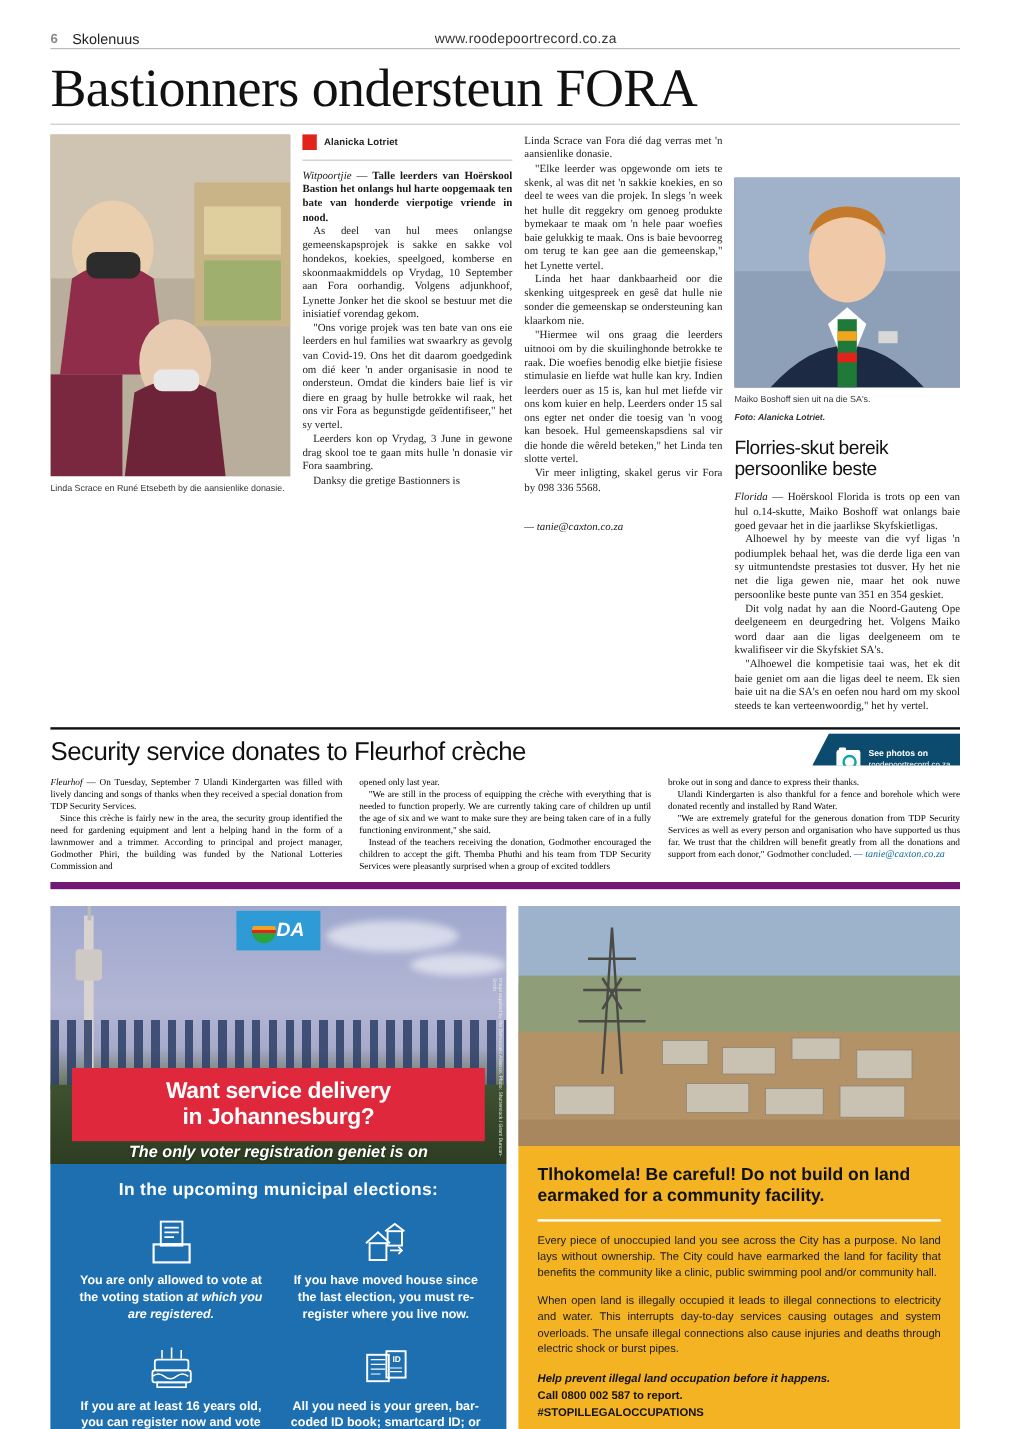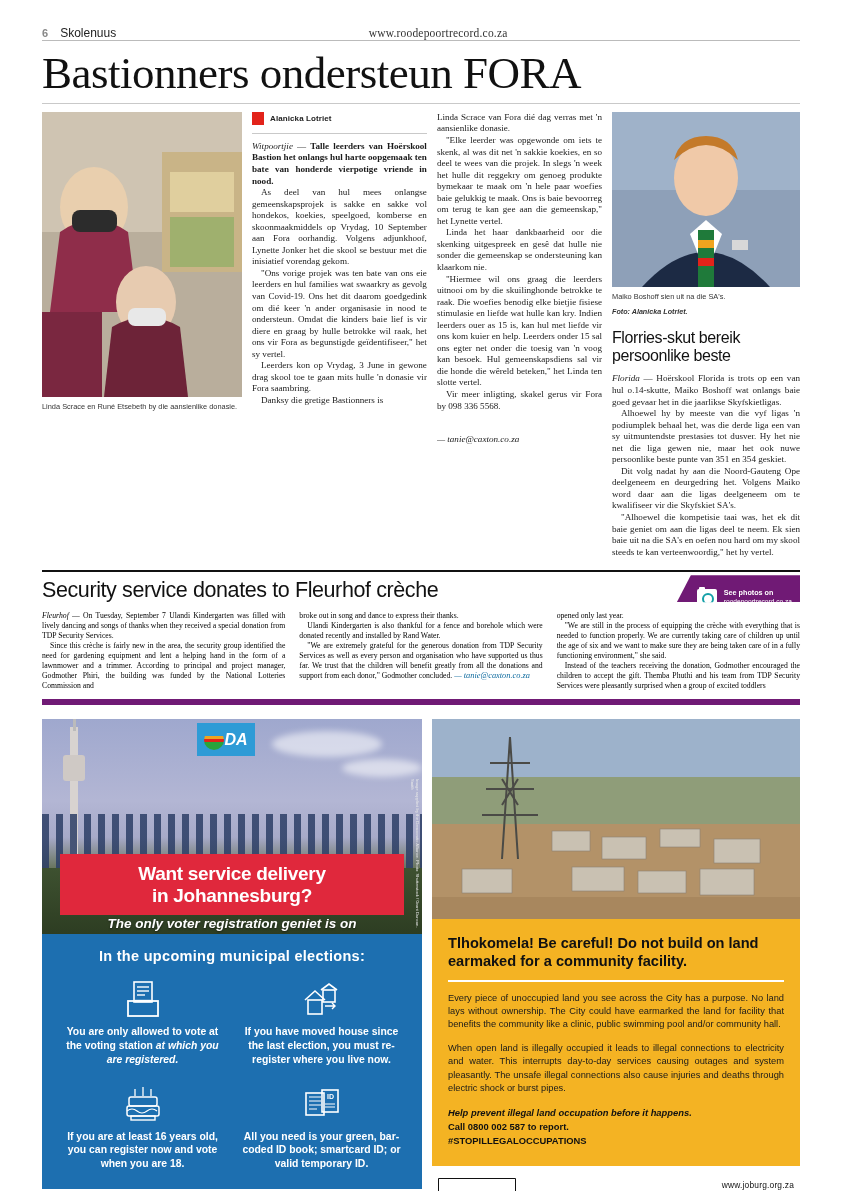--- a/index.html
+++ b/index.html
@@ -9,37 +9,37 @@
     font-family: "Liberation Serif", serif;
     position: relative;
     overflow: hidden;
   }
   .page { position: relative; width: 842px; height: 1191px; padding: 0 42px; }
 
   
   .masthead { display:flex; align-items:center; padding-top: 30px; height: 36px; }
   .mh-page-no { font-family:"Liberation Sans",sans-serif; font-size:11px; color:#888; font-weight:700; margin-right:12px;}
   .mh-section { font-family:"Liberation Sans",sans-serif; font-size:12px; color:#222; }
-  .mh-url { flex:1; text-align:center; font-family:Liberation Serif, serif; font-size:11.5px; color:#333; letter-spacing:.2px; margin-left:-40px;}
+  .mh-url { flex:1; text-align:center; font-family:Liberation Sans, sans-serif; font-size:11.5px; color:#333; letter-spacing:.2px; margin-left:-40px;}
   .rule-thin { border-top:1px solid #bbb; margin-top:4px; }
 
   
   .headline {
     font-family:"Liberation Serif", serif;
     font-size: 45px; font-weight: 400; letter-spacing:-0.5px;
     padding: 10px 0 6px 0; color:#111; line-height:1.02;
   }
   .headline-rule { border-top:1px solid #c9c9c9; }
 
   
   .story-grid { display:flex; gap:10px; margin-top:8px; }
   .col-photo { width:200px; }
   .col-text1 { width:178px; }
   .col-text2 { width:168px; }
-  .col-right { width:188px; }
+  .col-right { width:188px;margin-top:36px; }
 
   .photo {
     width:100%; background:#c9bfae; position:relative; overflow:hidden;
   }
   .photo-main { height:285px; }
   .caption {
     font-family:"Liberation Sans",sans-serif; font-size:7.4px; color:#333;
     padding-top:5px; line-height:1.35;
   }
   .caption-credit { font-style:italic; font-weight:700; font-size:7.2px; color:#333; }
@@ -63,21 +63,21 @@
   }
 
   
   .sec-box { margin-top:12px; border-top:2px solid #111; border-bottom:6px solid #701a75; padding:6px 0 8px 0; position:relative;}
   .sec-head {
     font-family:"Liberation Sans",sans-serif; font-size:21.5px; font-weight:400;
     color:#111; letter-spacing:-0.4px; padding-bottom:5px;
   }
   .sec-flag {
     position:absolute; right:0; top:3px; height:27px; display:flex; align-items:center;
-    background:#701a75; color:#fff; padding:16px 8px 0 20px;
+    background:#0c4a6e; color:#fff; padding:16px 8px 0 20px;
     clip-path: polygon(14px 0, 100% 0, 100% 100%, 0 100%);
   }
   .sec-flag .cam {
     width:20px; height:15px; background:#fff; border-radius:2px; position:relative; margin-right:7px;
   }
   .sec-flag .cam:before{ content:""; position:absolute; left:5.5px; top:3.5px; width:8px;height:8px;border-radius:50%;border:2px solid #15a0a8;}
   .sec-flag .cam:after{ content:""; position:absolute; left:2px; top:-2.5px; width:6px;height:3px;background:#fff;border-radius:1px;}
   .sec-flag-txt { font-family:"Liberation Sans",sans-serif; font-size:7.2px; line-height:1.25; font-weight:700;}
   .sec-flag-txt .l2 { font-weight:400; font-size:6.6px; }
   .sec-cols { display:flex; gap:14px; margin-top:3px; }
@@ -88,21 +88,21 @@
   
   .ads { display:flex; gap:10px; margin-top:14px; }
   .ad-da { width:390px; position:relative; }
   .ad-job { width:368px; position:relative; }
 
   
   .da-hero { height:215px; position:relative; overflow:hidden;
     background:linear-gradient(#9fa8ce 0%, #b3b6d4 38%, #a7aac9 55%, #5d6b4a 72%, #3f5132 100%); }
   .da-sky-cloud{position:absolute;border-radius:50%;background:rgba(255,255,255,.55);filter:blur(3px);}
   .da-logo {
-    position:absolute; left:155px; top:4px; width:58px; height:33px; background:#2e9bd6;
+    position:absolute; left:155px; top:4px; width:70px; height:33px; background:#2e9bd6;
     display:flex; align-items:center; justify-content:center; gap:0;
   }
   .da-logo .globe{width:20px;height:20px;border-radius:50%;background:
      linear-gradient(#2f9bd6 0 30%, #f0a41f 30% 46%, #e2231a 46% 58%, #2aa43c 58% 100%);}
   .da-logo .txt{font-family:"Liberation Sans",sans-serif;color:#fff;font-weight:700;font-size:16px;font-style:italic;}
   .da-tower{position:absolute;left:28px;top:8px;width:8px;height:190px;background:#d8d3d0;}
   .da-tower:before{content:"";position:absolute;left:-7px;top:28px;width:22px;height:26px;background:#cfc9c5;border-radius:3px;}
   .da-tower:after{content:"";position:absolute;left:2.5px;top:-18px;width:3px;height:22px;background:#bbb;}
   .da-sky-line{position:absolute;bottom:62px;left:0;right:0;height:58px;
     background:repeating-linear-gradient(90deg,#2c3e66 0 7px,transparent 7px 14px);opacity:.85;}
@@ -234,28 +234,28 @@
         <span>See photos on</span><br>
         <span class="l2">roodepoortrecord.co.za</span>
       </span>
     </div>
     <div class="sec-cols">
       <div class="sec-col">
         <p class="first"><span class="lead-place">Fleurhof</span><span> — </span><span>On Tuesday, September 7 Ulandi Kindergarten was filled with lively dancing and songs of thanks when they received a special donation from TDP Security Services.</span></p>
         <p>Since this crèche is fairly new in the area, the security group identified the need for gardening equipment and lent a helping hand in the form of a lawnmower and a trimmer. According to principal and project manager, Godmother Phiri, the building was funded by the National Lotteries Commission and</p>
       </div>
       <div class="sec-col">
+        <p class="first">opened only last year.</p>
+        <p>"We are still in the process of equipping the crèche with everything that is needed to function properly. We are currently taking care of children up until the age of six and we want to make sure they are being taken care of in a fully functioning environment," she said.</p>
+        <p>Instead of the teachers receiving the donation, Godmother encouraged the children to accept the gift. Themba Phuthi and his team from TDP Security Services were pleasantly surprised when a group of excited toddlers</p>
+      </div>
+      <div class="sec-col">
         <p class="first">broke out in song and dance to express their thanks.</p>
         <p>Ulandi Kindergarten is also thankful for a fence and borehole which were donated recently and installed by Rand Water.</p>
         <p><span>"We are extremely grateful for the generous donation from TDP Security Services as well as every person and organisation who have supported us thus far. We trust that the children will benefit greatly from all the donations and support from each donor," Godmother concluded.</span> <span class="email">— tanie@caxton.co.za</span></p>
-      </div>
-      <div class="sec-col">
-        <p class="first">opened only last year.</p>
-        <p>"We are still in the process of equipping the crèche with everything that is needed to function properly. We are currently taking care of children up until the age of six and we want to make sure they are being taken care of in a fully functioning environment," she said.</p>
-        <p>Instead of the teachers receiving the donation, Godmother encouraged the children to accept the gift. Themba Phuthi and his team from TDP Security Services were pleasantly surprised when a group of excited toddlers</p>
       </div>
     </div>
   </div>
 
   <div class="ads">
 
     <div class="ad-da">
       <div class="da-hero">
         <div class="da-sky-cloud" style="left:230px;top:12px;width:110px;height:26px;"></div>
         <div class="da-sky-cloud" style="left:300px;top:40px;width:80px;height:18px;"></div>
@@ -365,21 +365,21 @@
             <rect x="268" y="150" width="54" height="26"></rect>
             <rect x="30" y="150" width="50" height="24"></rect>
           </g>
           <rect y="178" width="368" height="22" fill="#a8875e"></rect>
         </svg>
       </div>
       <div class="job-orange">
         <div class="job-title">Tlhokomela! Be careful! Do not build on land earmaked for a community facility.</div>
         <div class="job-hr"></div>
         <div class="job-p">Every piece of unoccupied land you see across the City has a purpose. No land lays without ownership. The City could have earmarked the land for facility that benefits the community like a clinic, public swimming pool and/or community hall.</div>
-        <div class="job-p">When open land is illegally occupied it leads to illegal connections to electricity and water. This interrupts day-to-day services causing outages and system pleasantly. The unsafe illegal connections also cause injuries and deaths through electric shock or burst pipes.</div>
+        <div class="job-p">When open land is illegally occupied it leads to illegal connections to electricity and water. This interrupts day-to-day services causing outages and system overloads. The unsafe illegal connections also cause injuries and deaths through electric shock or burst pipes.</div>
         <div class="job-cta">
           <span class="it">Help prevent illegal land occupation before it happens.</span><br>
           <span>Call 0800 002 587 to report.</span><br>
           <span>#STOPILLEGALOCCUPATIONS</span>
         </div>
       </div>
       <div class="job-foot">
         <div class="job-logo">
           <div class="job-logo-box">
             

